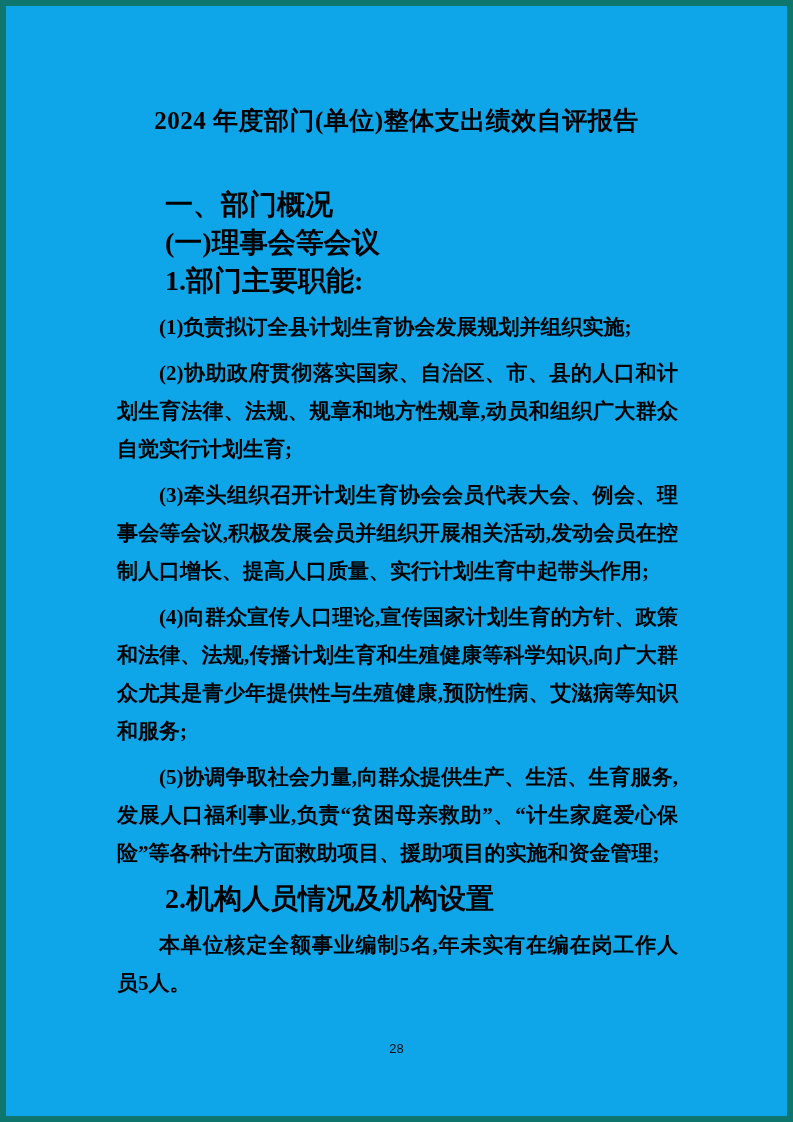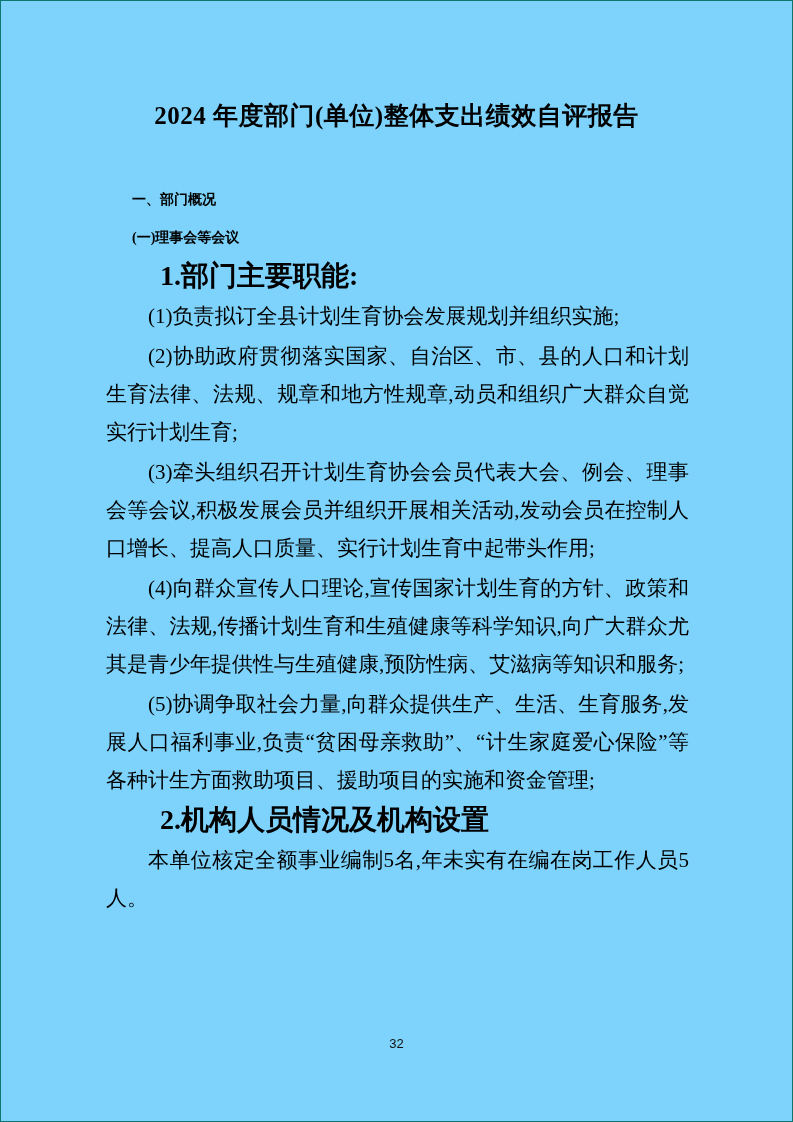--- a/index.html
+++ b/index.html
@@ -5,22 +5,22 @@
   html, body {
     margin: 0;
     padding: 0;
     background: #ffffff;
   }
   .page {
     position: relative;
     width: 793px;
     height: 1122px;
     box-sizing: border-box;
-    background: #7dd3fc;
-    border: 1px solid #0f766e;
+    background: #0ea5e9;
+    border: 6px solid #0f766e;
     overflow: hidden;
     font-family: "Liberation Serif", "DejaVu Serif", serif;
     color: #000000;
   }
   .doc-title {
     margin: 95px 0 45px 0;
     text-align: center;
     font-size: 25px;
     font-weight: bold;
     line-height: 40px;
@@ -30,33 +30,33 @@
     box-sizing: border-box;
     padding: 0 101px 0 103px;
     font-size: 21px;
     line-height: 38px;
     text-align: justify;
   }
   .content h2,
   .content h3,
   .content h4 {
     margin: 0;
-    font-size: 14px;
+    font-size: 28px;
     line-height: 38px;
     font-weight: bold;
     text-indent: 2em;
     text-align: left;
   }
   .content h4 {
     font-size: 28px;
   }
   .content p {
-    margin: 2px;
+    margin: 8px;
     text-indent: 2em;
-    font-weight: normal;
+    font-weight: bold;
   }
   .page-number {
     position: absolute;
     left: 0;
     right: 0;
     top: 1035px;
     text-align: center;
     font-size: 13px;
     font-family: "Liberation Sans", "DejaVu Sans", sans-serif;
     color: #111111;
@@ -87,15 +87,15 @@
 
     <p>(5)协调争取社会力量,向群众提供生产、生活、生育服务,发展人口福利事业,负责“贫困母亲救助”、“计生家庭爱心保险”等各种计生方面救助项目、援助项目的实施和资金管理;</p>
 
 
     <h4>2.机构人员情况及机构设置</h4>
 
     <p>本单位核定全额事业编制5名,年未实有在编在岗工作人员5人。</p>
 
   </div>
 
-  <div class="page-number">32</div>
+  <div class="page-number">28</div>
 
 </div>
 
 </body></html>

